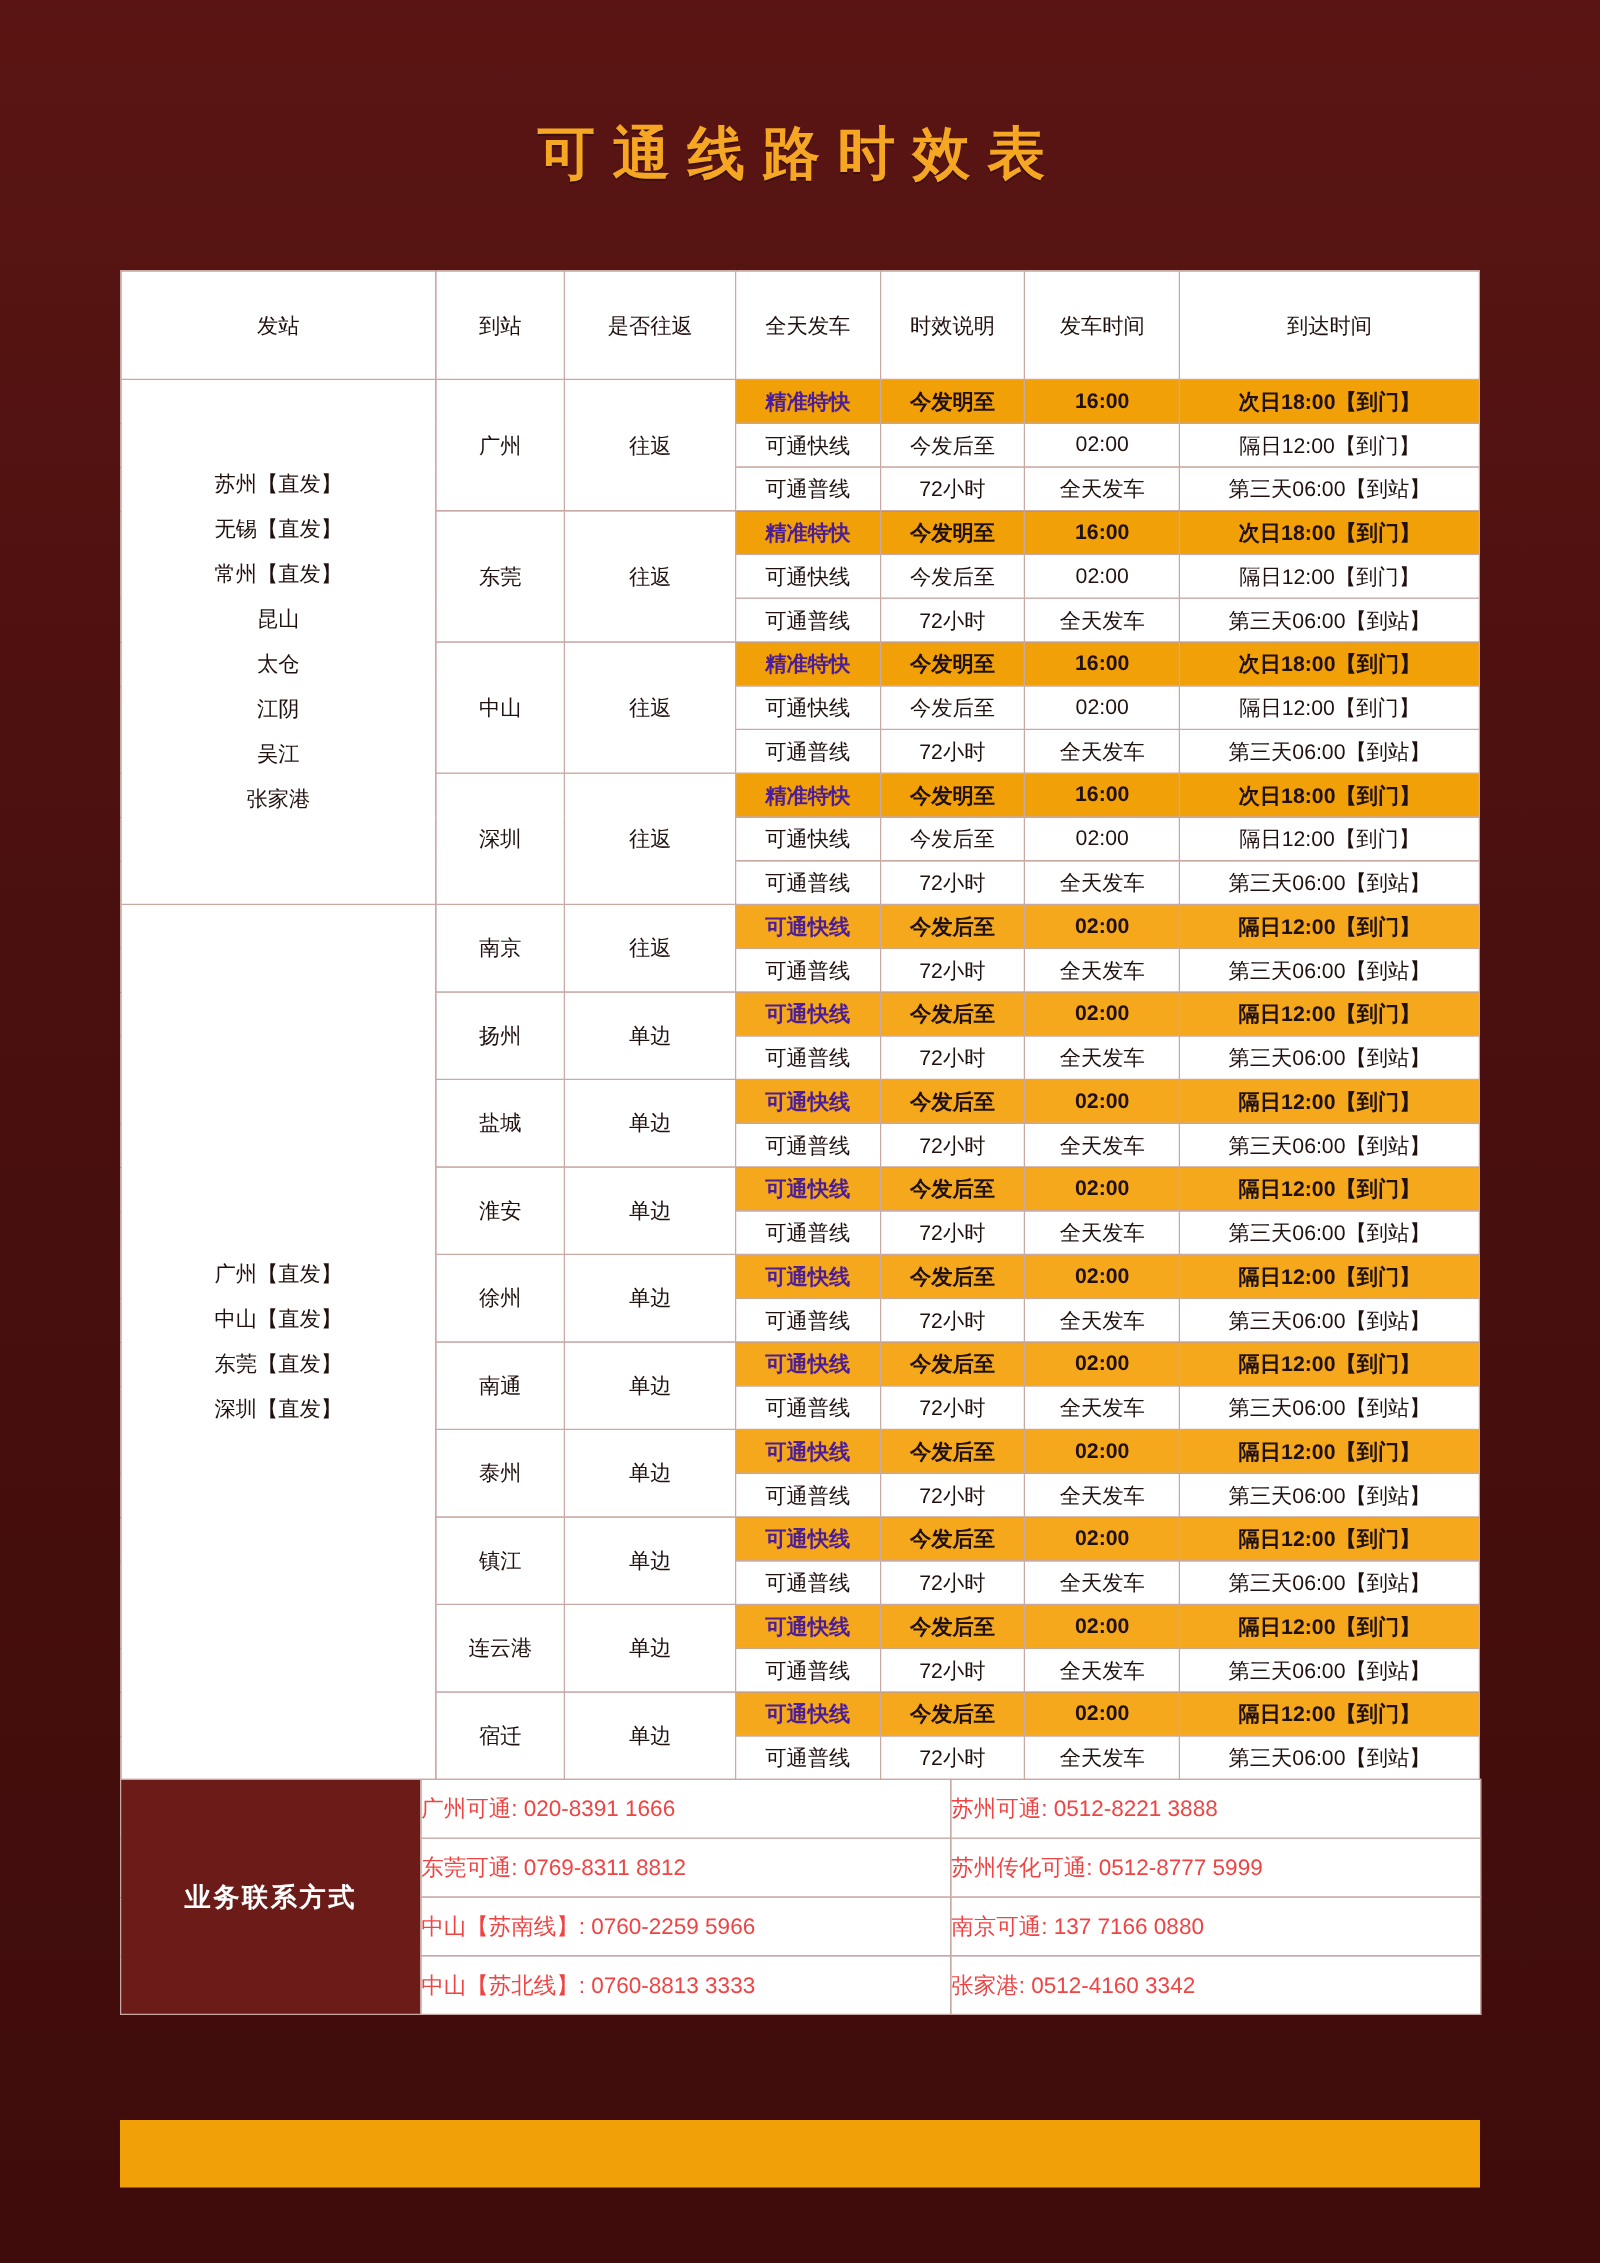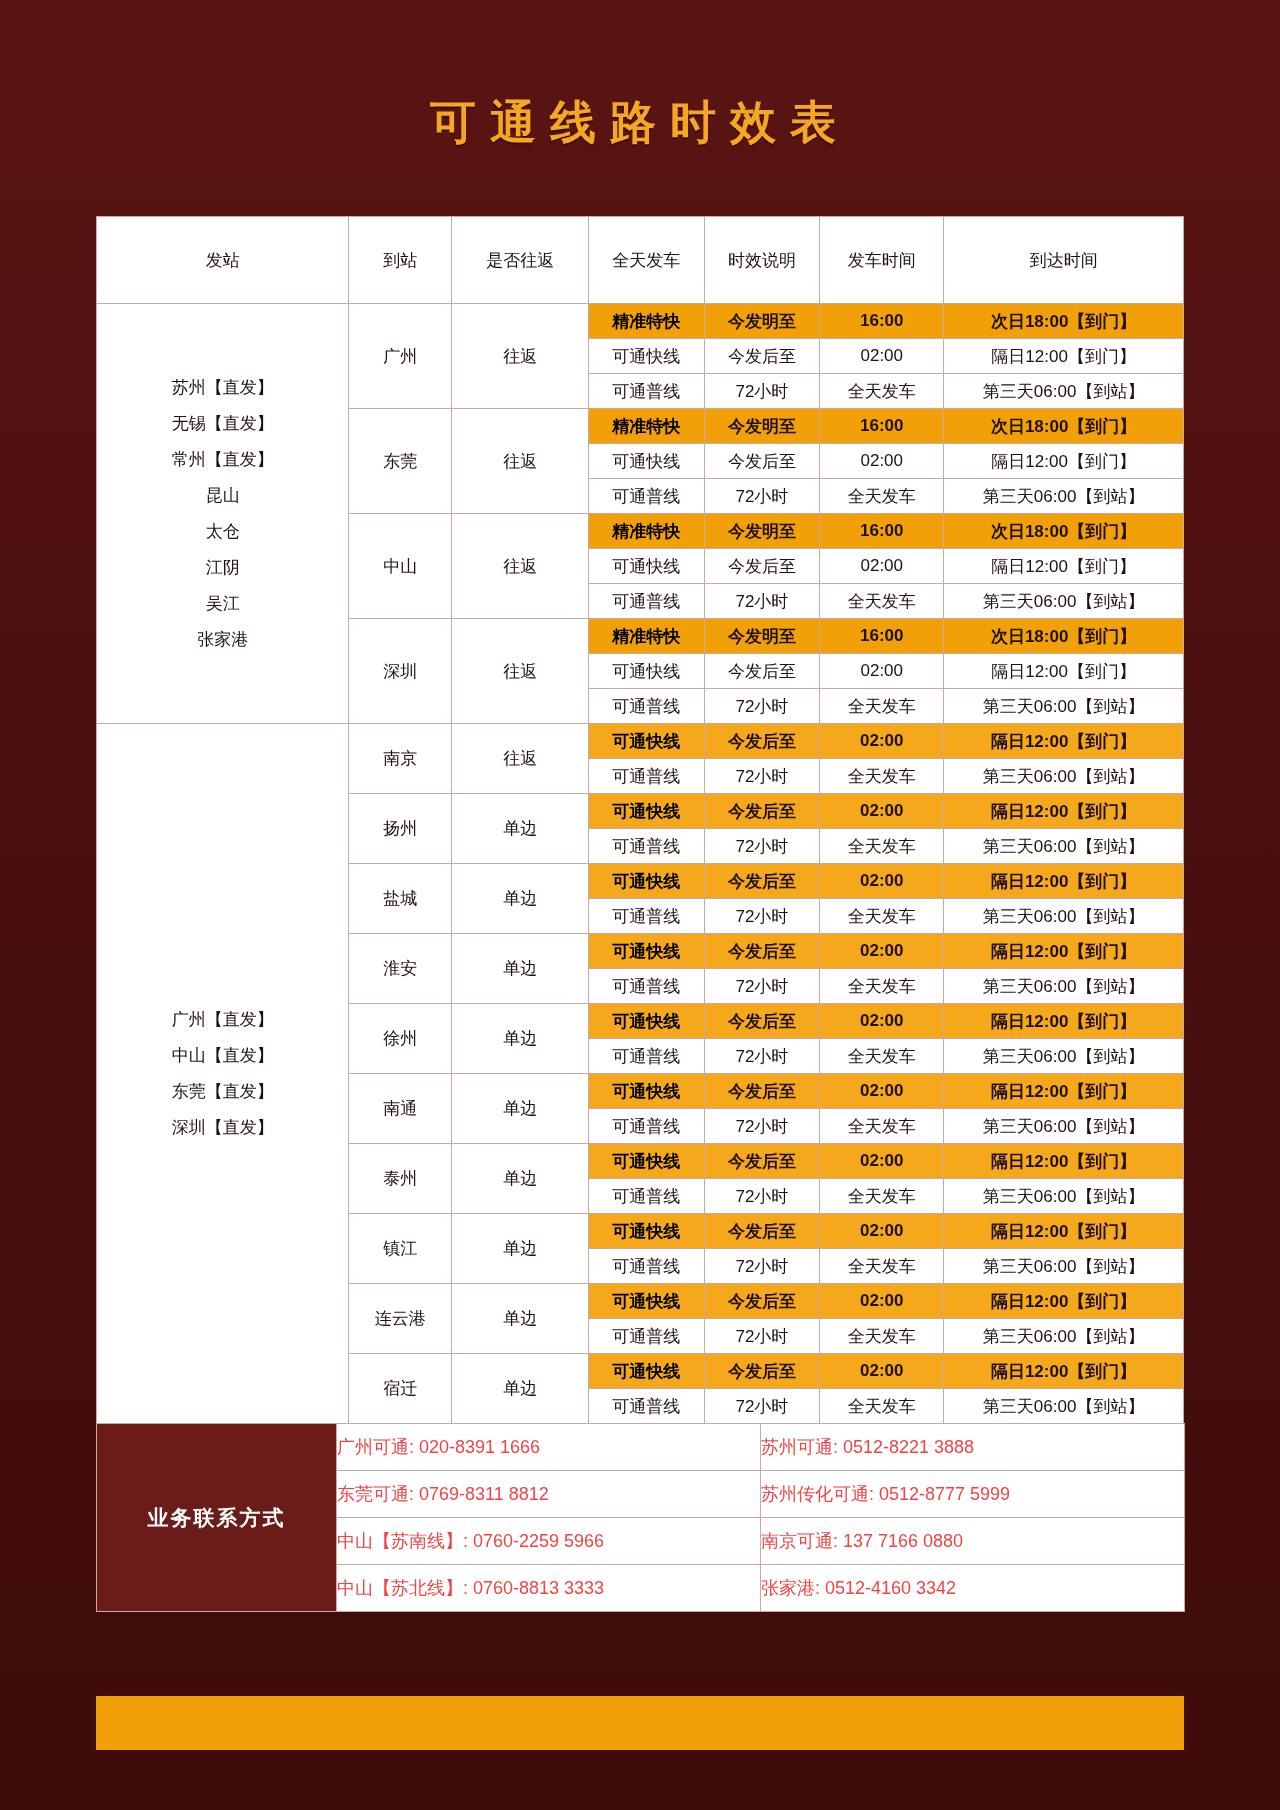--- a/index.html
+++ b/index.html
@@ -83,21 +83,21 @@
     color: #1d0f0d;
   }
   td.cell {
     height: 34px;
     font-size: 17px;
   }
   tr.lvl-express td.cell { background: #f2a007; font-weight: bold; }
   tr.lvl-fast td.cell { background: #f5a81c; font-weight: bold; }
   tr.lvl-white td.cell { background: #ffffff; }
   tr.lvl-express td.cell.prod,
-  tr.lvl-fast td.cell.prod { color: #000000; }
+  tr.lvl-fast td.cell.prod { color: #4c1d95; }
 
   
   table.contact {
     border-collapse: collapse;
     width: 1088px;
     table-layout: fixed;
     margin-top: -1px;
   }
   table.contact td {
     border: 1px solid #c9a9a3;

